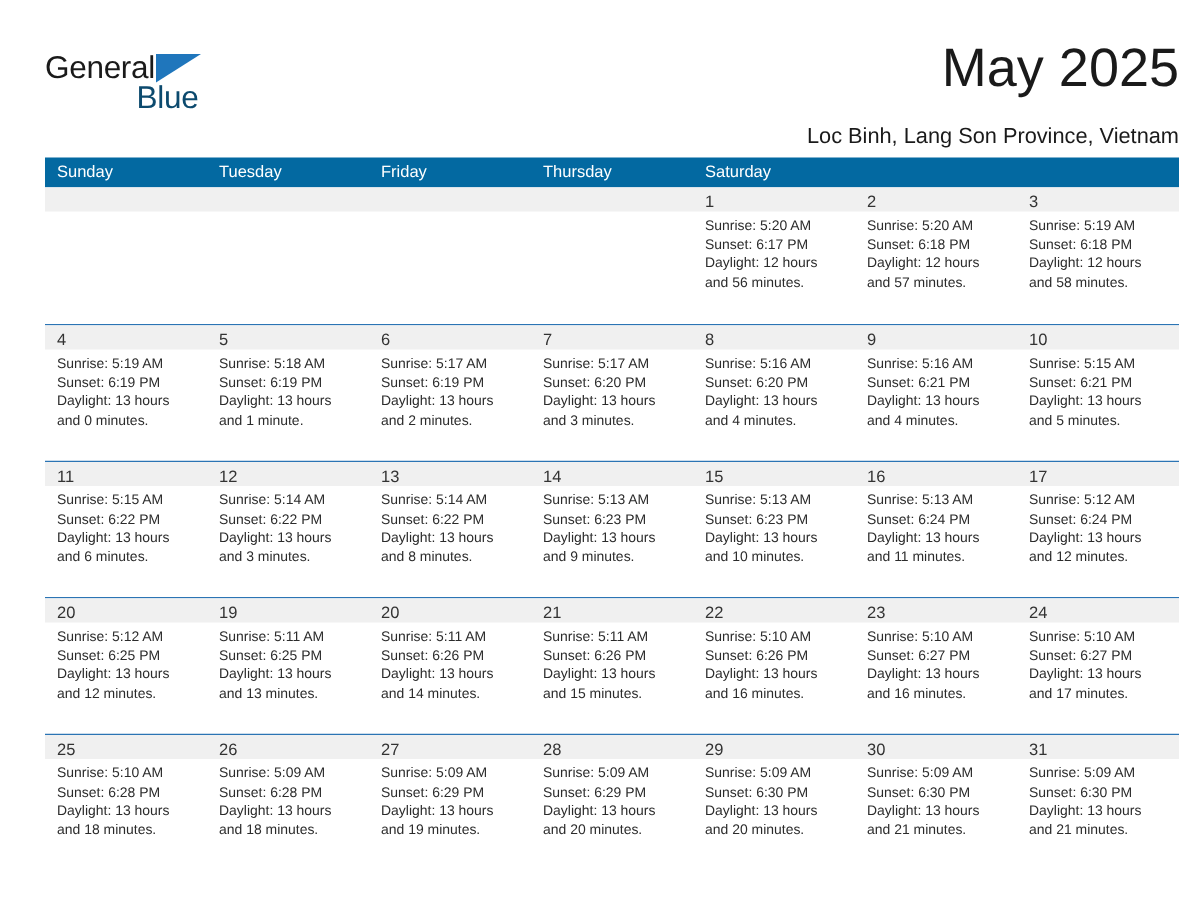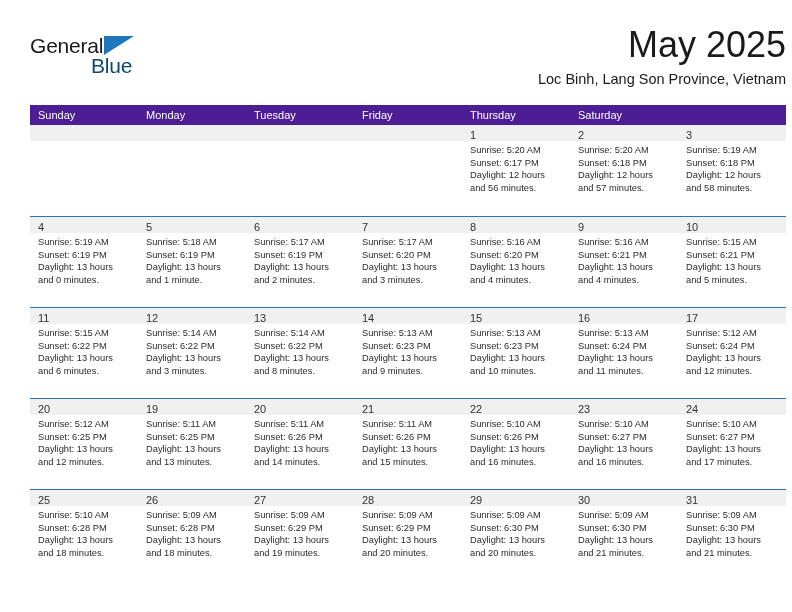--- a/index.html
+++ b/index.html
@@ -71,37 +71,37 @@
   .month-title {
     font-size: 36px;
     color: #1a1a1a;
     line-height: 34px;
     white-space: nowrap;
   }
   .location-subtitle {
     font-size: 14.5px;
     color: #1a1a1a;
     line-height: 22px;
-    margin-top: 6px;
+    margin-top: 18px;
     white-space: nowrap;
     text-align: center;
   }
 
   
   .calendar {
     position: absolute;
     left: 30px;
     top: 105px;
     width: 756px;
   }
   .weekday-row {
     display: flex;
     width: 756px;
     height: 20px;
-    background: #4c1d95;
+    background: #0369a1;
   }
   .weekday-cell {
     width: 108px;
     box-sizing: border-box;
     padding-left: 8px;
     color: #ffffff;
     font-size: 11px;
     line-height: 20px;
     white-space: nowrap;
   }
@@ -163,21 +163,20 @@
     <div class="title-block">
       <div class="month-title">May 2025</div>
       <div class="location-subtitle">Loc Binh, Lang Son Province, Vietnam</div>
     </div>
 
   </div>
 
   <div class="calendar">
     <div class="weekday-row" id="weekday-row">
         <div class="weekday-cell">Sunday</div>
-        <div class="weekday-cell">Monday</div>
         <div class="weekday-cell">Tuesday</div>
         <div class="weekday-cell">Friday</div>
         <div class="weekday-cell">Thursday</div>
         <div class="weekday-cell">Saturday</div>
       </div>
     <div id="weeks-container">
         <div class="week-row first">
           <div class="day-cell empty">
             <div class="day-num-band"><span class="day-num"></span></div>
             <div class="day-body"></div>

